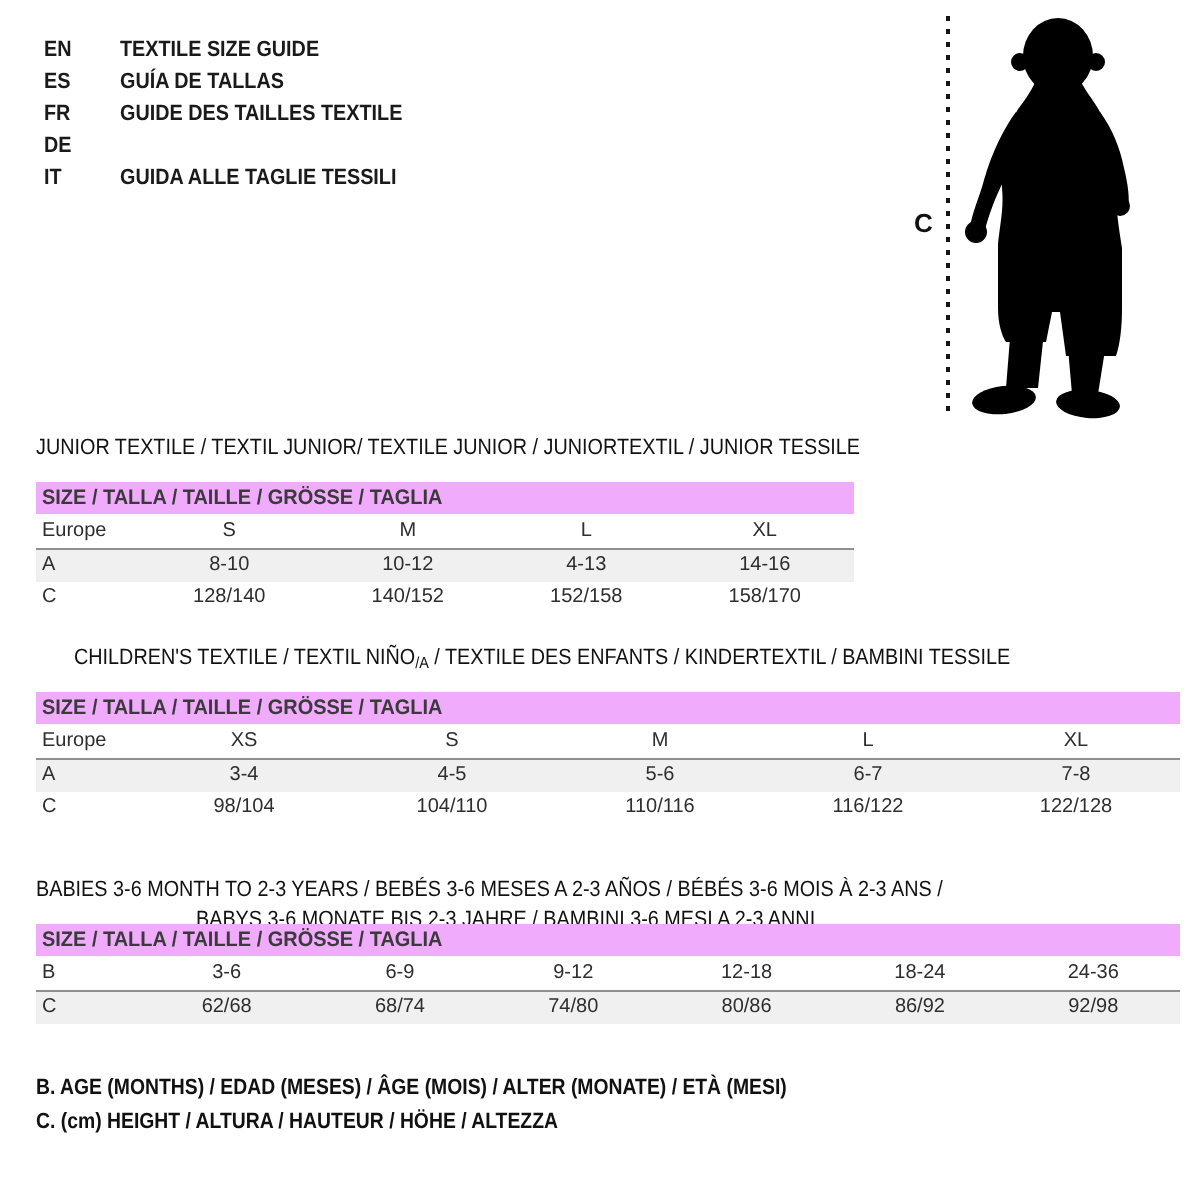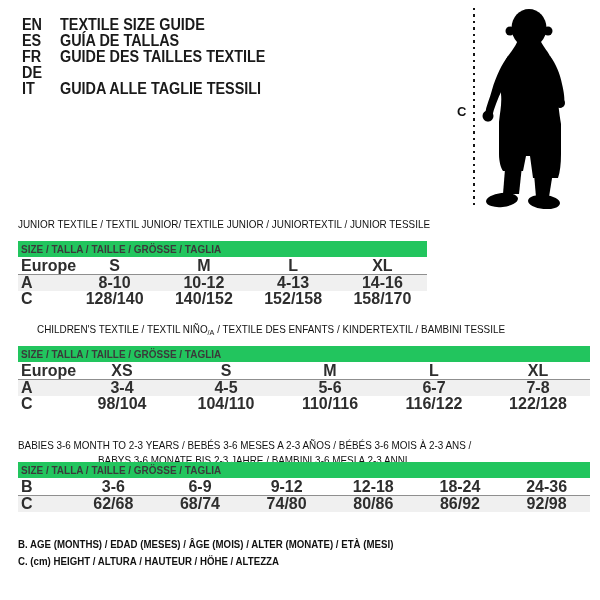--- a/index.html
+++ b/index.html
@@ -5,33 +5,33 @@
   html,body{margin:0;padding:0;}
   body{
     width:600px;height:600px;position:relative;background:#ffffff;
     font-family:"Liberation Sans","DejaVu Sans",sans-serif;
     color:#1a1a1a;overflow:hidden;
   }
   .abs{position:absolute;}
   
   .cz{display:inline-block;transform:scaleX(0.9);transform-origin:0 50%;white-space:nowrap;}
   
-  .lang-row{display:flex;height:16px;line-height:16px;font-weight:bold;font-size:16px;}
+  .lang-row{display:flex;height:16px;line-height:16px;font-weight:bold;font-size:11px;}
   .lang-code{width:38px;flex:0 0 38px;}
   
   .ttl{font-weight:normal;font-size:11px;line-height:15px;white-space:nowrap;color:#111;text-align:center;}
   .sub{font-size:8px;vertical-align:-2px;}
   
   .sizetable{position:absolute;border-collapse:collapse;table-layout:fixed;}
   .sizetable th{
-    background:#22c55e;text-align:left;font-weight:600;font-size:10.5px;
+    background:#f0abfc;text-align:left;font-weight:600;font-size:10.5px;
     color:#3a3a3a;height:16px;padding:0 0 0 3px;line-height:16px;
   }
   .sizetable td{
-    text-align:center;height:16px;padding:0;font-size:16px;font-weight:bold;
+    text-align:center;height:16px;padding:0;font-size:10px;font-weight:normal;
     color:#2e2e2e;line-height:16px;
   }
   .sizetable td.lbl{text-align:left;padding-left:3px;}
   .sizetable tr.first td{border-bottom:1px solid #8f8f8f;height:17px;}
   .sizetable tr.shade td{background:#f0f0f0;}
   
   .fnote{font-weight:bold;font-size:11px;line-height:16.5px;white-space:nowrap;color:#111;}
   
   .measure-line{
     width:2px;

